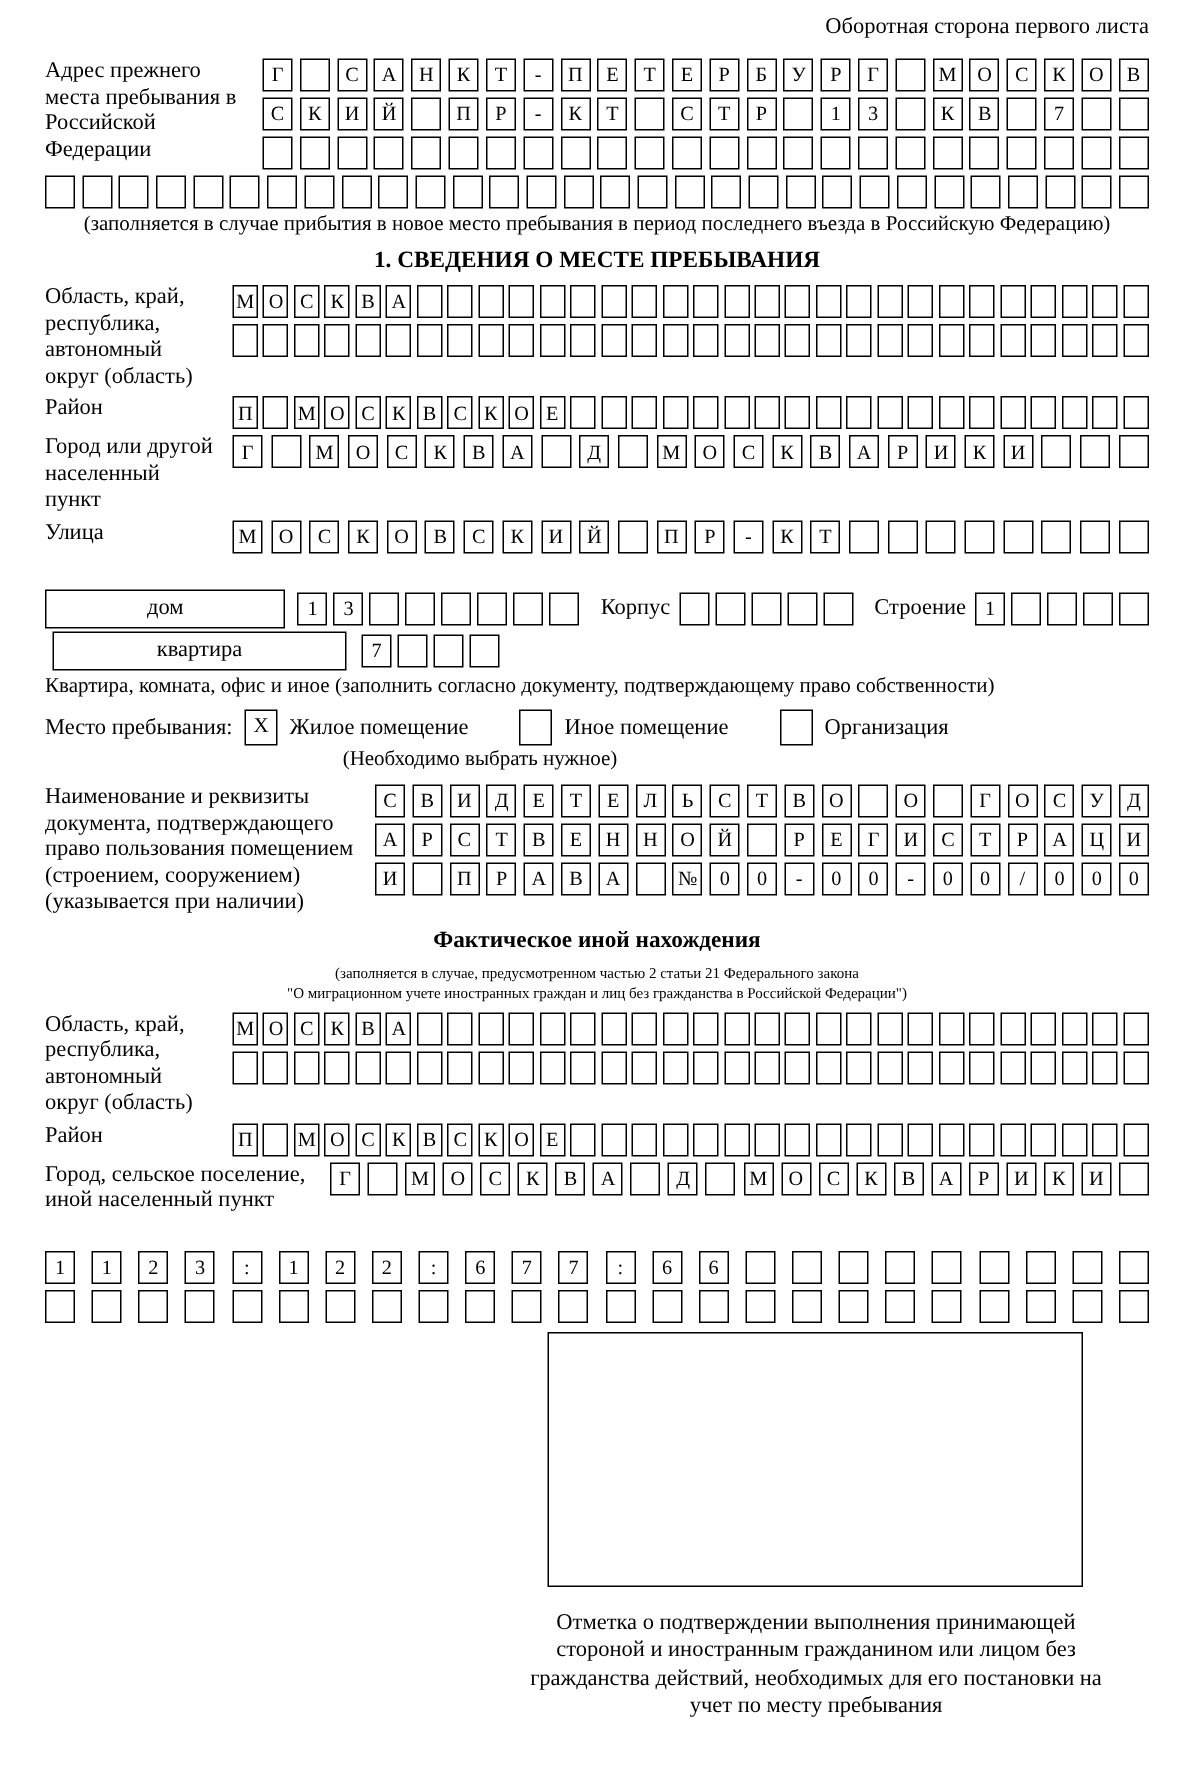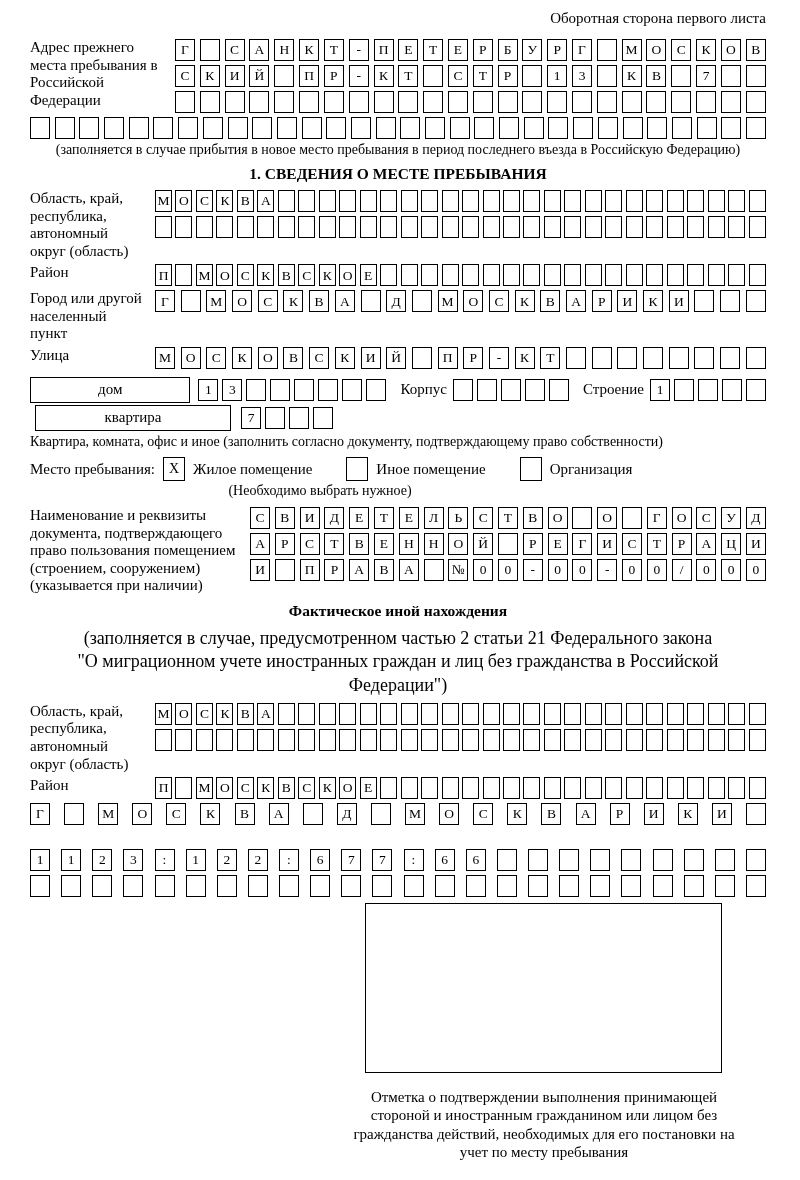--- a/index.html
+++ b/index.html
@@ -25,34 +25,34 @@
     display: flex; align-items: center; justify-content: center;
     font-size: 13.5px; line-height: 1;
   }
   .tight .box { width: 17px; }
   .full { width: 100%; margin-top: 4px; }
   .box-group { display: flex; gap: 4px; }
 
   .caption { text-align: center; font-size: 14px; margin: 3px 0 6px; line-height: 1.15; }
   .sec-title { text-align: center; font-weight: bold; font-size: 15.5px; margin: 7px 0 7px; }
 
-  .house-row { display: flex; align-items: center; margin: 8px 0 2px; text-align: center; }
+  .house-row { display: flex; align-items: center; margin: 24px 0 2px; text-align: center; }
   .wide-box { border: 1.8px solid #000; height: 26px; display: flex; align-items: center; justify-content: center; font-size: 15px; }
   .dom { width: 172px; margin-right: 8px; }
   .kvartira { width: 196px; margin-left: 5px; margin-right: 10px; }
   .inline-label { margin: 0 6px 0 14px; font-size: 15px; }
 
   .stay-row { display: flex; align-items: center; margin: 7px 0 2px; }
   .stay-label { margin-right: 8px; }
   .checkbox { width: 22px; height: 24px; border: 1.8px solid #000; display: flex; align-items: center; justify-content: center; font-size: 14px; }
   .opt-label { margin: 0 6px 0 8px; }
   .gap28 { margin-left: 28px; }
   .stay-note { font-size: 14px; margin: 0 0 6px 150px; width: 280px; text-align: center; }
 
-  .center-cap { text-align: center; font-size: 18px; line-height: 1.3; margin-bottom: 6px; }
+  .center-cap { text-align: center; font-size: 10px; line-height: 1.3; margin-bottom: 6px; }
   .offset-rows { margin-top: 20px; }
 
   .stamp-box { margin-left: 335px; width: 357px; height: 170px; border: 1.8px solid #000; margin-top: 6px; }
   .stamp-caption { margin-left: 318px; width: 392px; text-align: center; font-size: 15px; line-height: 1.22; margin-top: 15px; }
   .mt8 { margin-top: 8px; }
 </style>
 </head>
 <body>
 
 <div class="page">
@@ -585,20 +585,21 @@
           <div class="box"></div>
           <div class="box"></div>
           <div class="box"></div>
           <div class="box"></div>
           <div class="box"></div>
         </div>
     </div>
   </div>
 
   <div class="field">
+    <div class="flabel w190">Город, сельское поселение, иной населенный пункт</div>
     <div class="rows">
       <div class="box-row">
           <div class="box">Г</div>
           <div class="box"></div>
           <div class="box">М</div>
           <div class="box">О</div>
           <div class="box">С</div>
           <div class="box">К</div>
           <div class="box">В</div>
           <div class="box">А</div>

